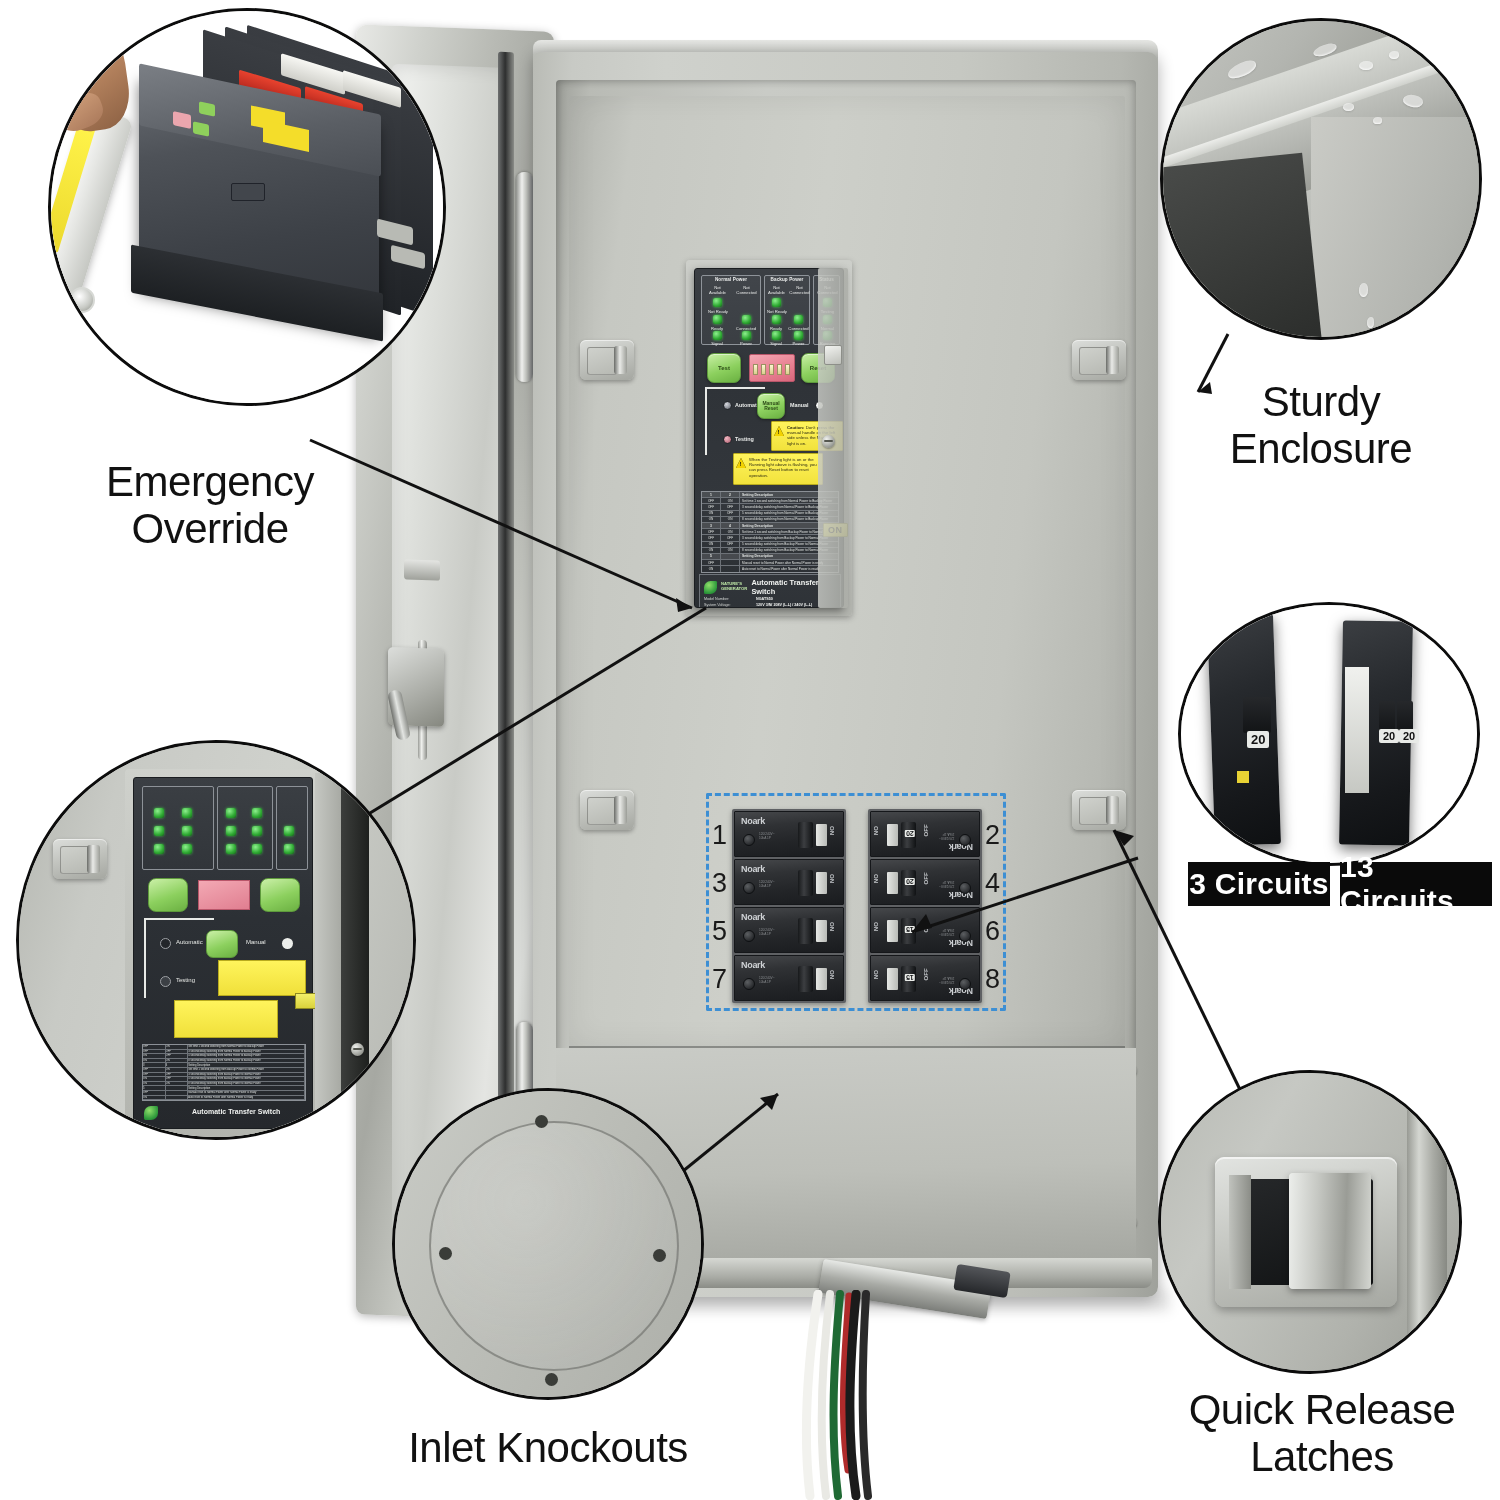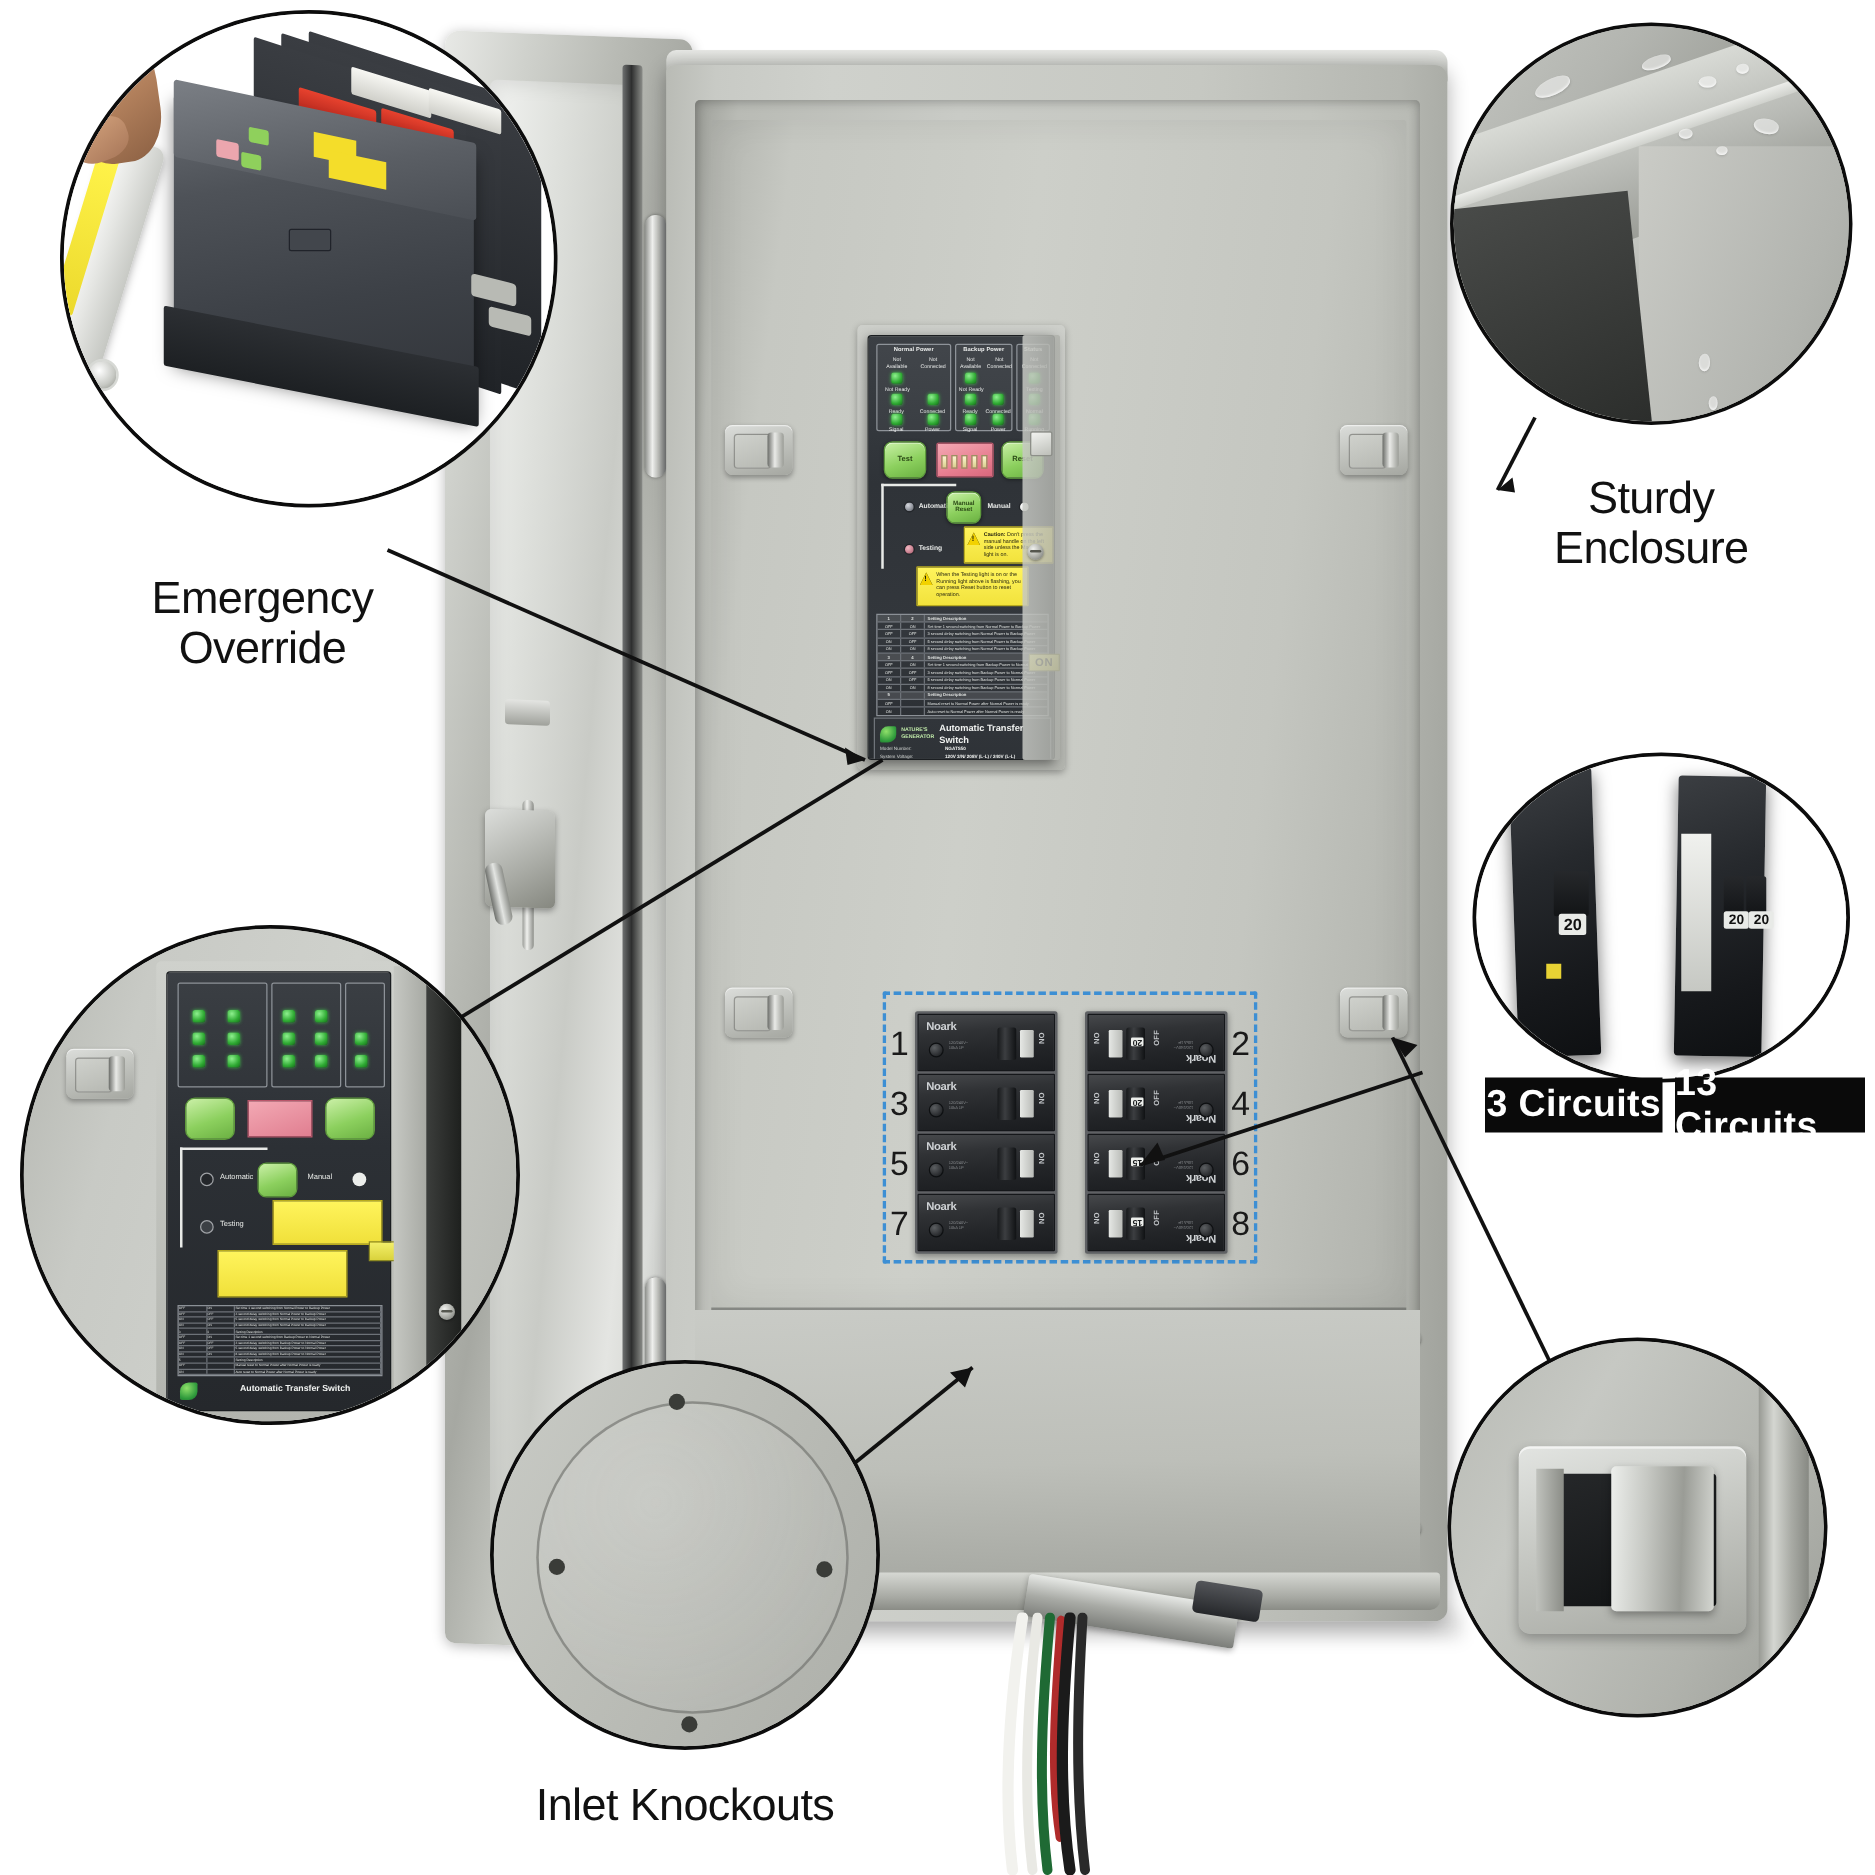--- a/index.html
+++ b/index.html
@@ -14,21 +14,21 @@
   #stage {
     position: relative;
     width: 1500px; height: 1500px;
     background: #ffffff;
   }
 
   
   .callout {
     position: absolute;
     color: #111111;
-    font-size: 36px;
+    font-size: 42px;
     line-height: 1.12;
     font-weight: 400;
     text-align: center;
     letter-spacing: -0.5px;
     white-space: pre-line;
   }
 
   
   .leader { position: absolute; pointer-events: none; }
 
@@ -1088,14 +1088,16 @@
                 background:linear-gradient(90deg,#989a94,#d4d6d1 30%,#a9aba5 65%,#878983);"></div>
     <div class="latch-big" style="left:54px; top:84px; width:182px; height:150px;"></div>
     <div style="position:absolute; left:72px; top:106px; width:140px; height:106px;
                 background:linear-gradient(160deg,#26282a,#101213); border-radius:3px;"></div>
     <div style="position:absolute; left:68px; top:102px; width:22px; height:114px;
                 background:linear-gradient(90deg,#c0c2bd,#8b8d87);"></div>
     <div style="position:absolute; left:128px; top:100px; width:82px; height:116px;
                 background:linear-gradient(92deg,#eceeeb 0%,#c6c8c3 34%,#9a9c96 68%,#d4d6d1 100%);
                 border-radius:4px; box-shadow:0 3px 7px rgba(0,0,0,.35);"></div>
   </div>
+  <div class="callout" style="left:1150px; top:1386px; width:344px;">Quick Release
+Latches</div>
 
 </div>
 
 </body></html>

